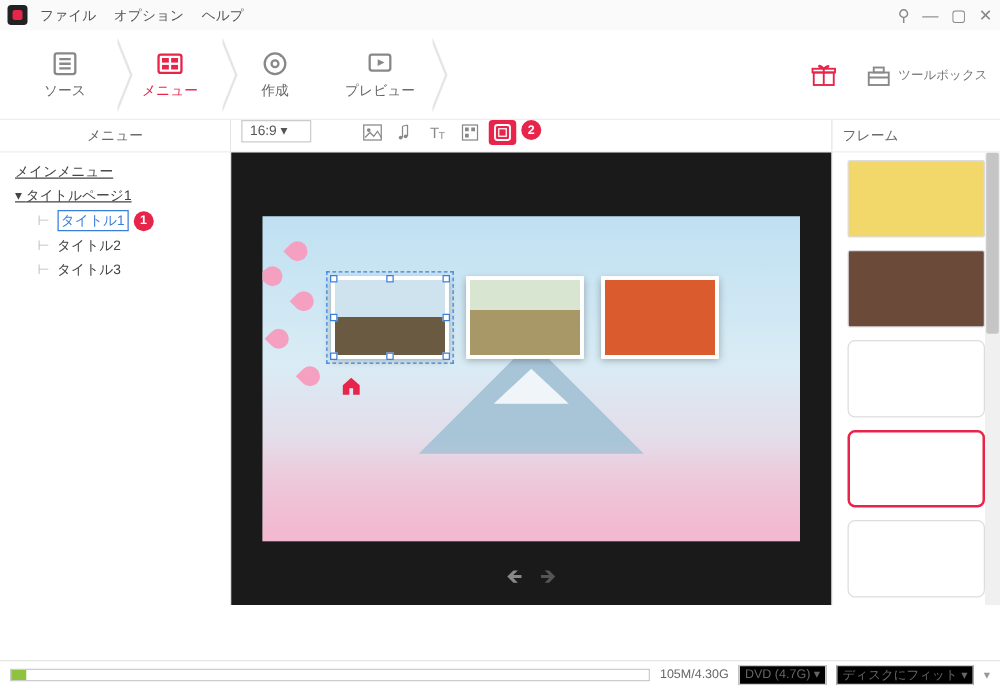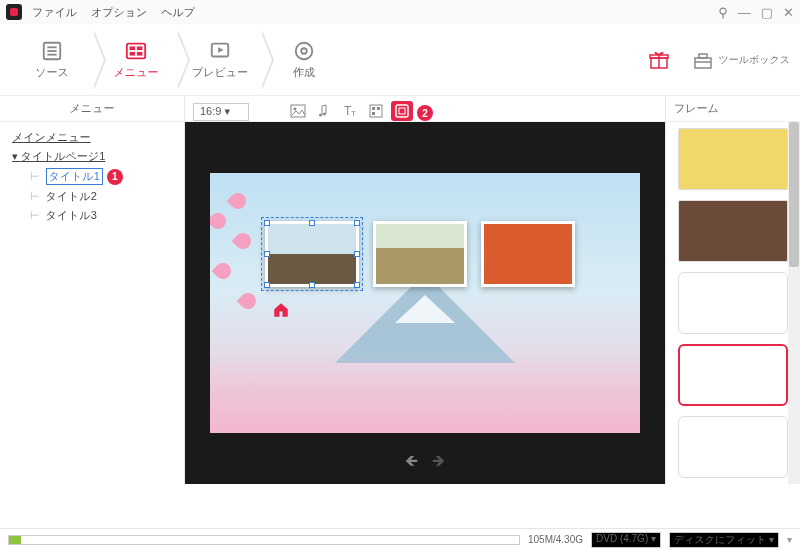--- a/index.html
+++ b/index.html
@@ -22,21 +22,21 @@
 .workspace { display:flex; height:388px; }
 .left-panel { width:185px; border-right:1px solid #e5e5e5; background:#fff; }
 .panel-header { height:26px; display:flex; align-items:center; justify-content:center; font-size:11px; color:#666; border-bottom:1px solid #eee; position:relative; }
 .tree { padding:6px 8px; font-size:11px; color:#444; }
 .tree-node { padding:2px 0 2px 4px; cursor:pointer;text-decoration:underline; }
 .tree-child { padding:2px 0 2px 22px; cursor:pointer; display:flex; align-items:center; gap:4px; }
 .tree-child .dash { color:#bbb; margin-right:2px; }
 .tree-child.selected span.label { border:1px solid #3a7edb; color:#3a7edb; padding:0 2px; }
 .badge { display:inline-flex; width:16px; height:16px; border-radius:50%; background:#e7244a; color:#fff; font-size:10px; font-weight:bold; align-items:center; justify-content:center; }
 .center-panel { flex:1; display:flex; flex-direction:column; background:#fff; }
-.center-toolbar { height:26px; display:flex; align-items:flex-end; gap:4px; padding:0 8px; border-bottom:1px solid #eee; }
+.center-toolbar { height:26px; display:flex; align-items:flex-start; gap:4px; padding:0 8px; border-bottom:1px solid #eee; }
 .aspect-select { font-size:11px; border:1px solid #ccc; padding:1px 18px 1px 6px; background:#fff; color:#555; height:18px; cursor:pointer; position:relative; }
 .toolbar-spacer { width:30px; }
 .tool-icon { width:22px; height:20px; display:flex; align-items:center; justify-content:center; color:#888; cursor:pointer; }
 .tool-icon.active { background:#e7244a; border-radius:3px; color:#fff; }
 .preview-area { flex:1; background:#1a1a1a; display:flex; align-items:center; justify-content:center; position:relative; }
 .canvas { width:430px; height:260px; background:linear-gradient(180deg,#bfe0f2 0%,#d9ecf5 45%,#f2c8d9 100%); position:relative; overflow:hidden; }
 .mt-fuji { position:absolute; bottom:70px; left:50%; transform:translateX(-50%); width:0; height:0; border-left:90px solid transparent; border-right:90px solid transparent; border-bottom:90px solid #a8c5d8; }
 .mt-fuji::after { content:""; position:absolute; top:22px; left:-30px; width:0; height:0; border-left:30px solid transparent; border-right:30px solid transparent; border-bottom:28px solid #f0f5fa; }
 .sakura-left { position:absolute; left:-10px; top:0; width:80px; height:200px; }
 .flower { position:absolute; width:16px; height:16px; background:#f5a0c0; border-radius:50% 50% 50% 0; transform:rotate(45deg); }
@@ -98,34 +98,34 @@
         <rect x="13" y="7" width="6" height="4" fill="#e7244a"></rect>
         <rect x="5" y="13" width="6" height="4" fill="#e7244a"></rect>
         <rect x="13" y="13" width="6" height="4" fill="#e7244a"></rect>
       </svg>
     <span>メニュー</span>
     <div class="arrow"></div>
       <div class="arrow2"></div>
   </div>
   <div class="step">
     <svg viewBox="0 0 24 24">
+        <circle cx="12" cy="12" r="9" fill="none" stroke="#888" stroke-width="2"></circle>
+        <circle cx="12" cy="12" r="3" fill="none" stroke="#888" stroke-width="2"></circle>
+        <circle cx="17" cy="5" r="1" fill="#888"></circle>
+      </svg>
+    <span>作成</span>
+  </div>
+  <div class="step">
+    <svg viewBox="0 0 24 24">
         <rect x="3" y="4" width="18" height="14" rx="2" fill="none" stroke="#888" stroke-width="2"></rect>
         <polygon points="10,8 16,11 10,14" fill="#888"></polygon>
       </svg>
     <span>プレビュー</span>
     <div class="arrow"></div>
       <div class="arrow2"></div>
-  </div>
-  <div class="step">
-    <svg viewBox="0 0 24 24">
-        <circle cx="12" cy="12" r="9" fill="none" stroke="#888" stroke-width="2"></circle>
-        <circle cx="12" cy="12" r="3" fill="none" stroke="#888" stroke-width="2"></circle>
-        <circle cx="17" cy="5" r="1" fill="#888"></circle>
-      </svg>
-    <span>作成</span>
   </div>
   <div class="spacer"></div>
   <div class="right-tools">
     <div class="rtool">
       <svg viewBox="0 0 24 24">
           <rect x="4" y="10" width="16" height="10" fill="none" stroke="#e7244a" stroke-width="1.5"></rect>
           <rect x="3" y="7" width="18" height="3" fill="none" stroke="#e7244a" stroke-width="1.5"></rect>
           <line x1="12" y1="7" x2="12" y2="20" stroke="#e7244a" stroke-width="1.5"></line>
           <path d="M12 7 C8 3 6 5 12 7 M12 7 C16 3 18 5 12 7" fill="none" stroke="#e7244a" stroke-width="1.5"></path>
         </svg>

